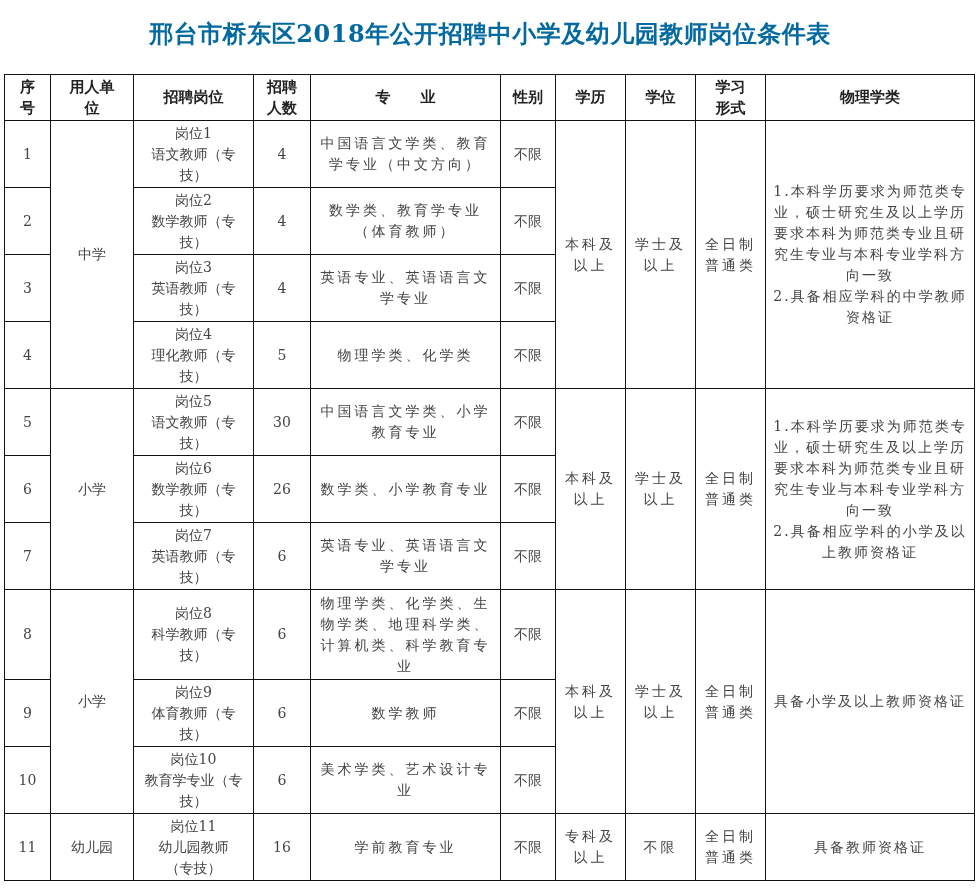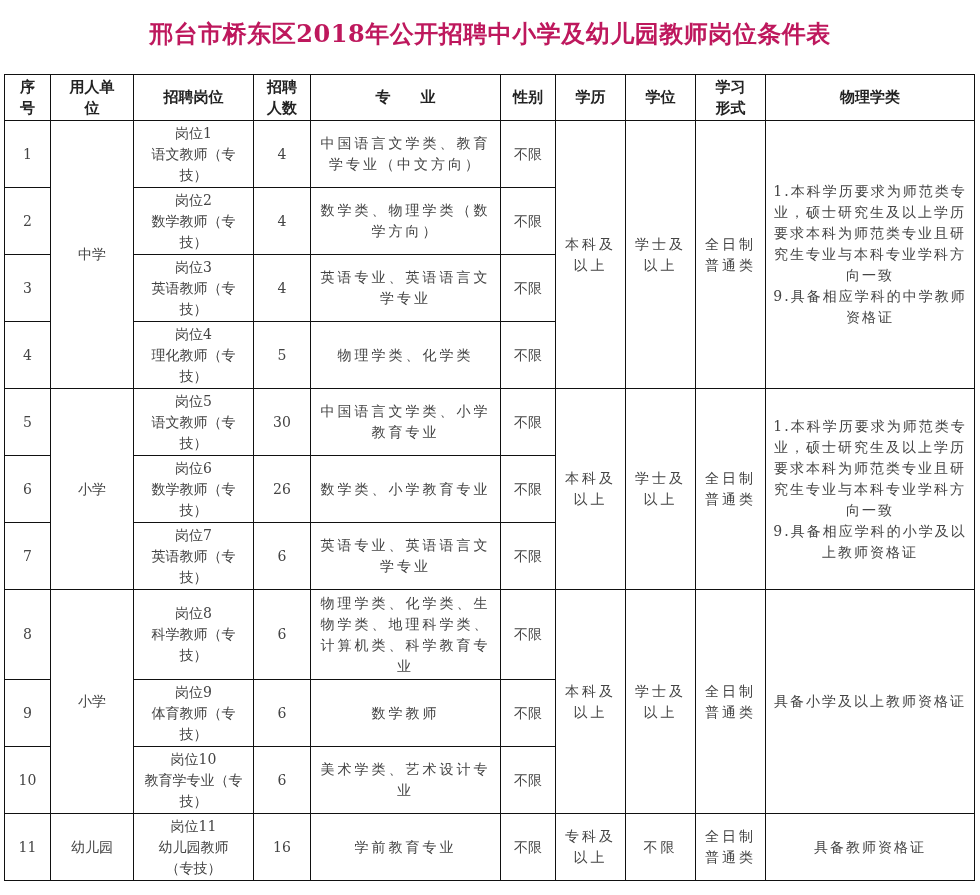--- a/index.html
+++ b/index.html
@@ -1,19 +1,19 @@
 <!DOCTYPE html>
 <html><head>
 <meta charset="utf-8">
 <style>
   html, body { margin:0; padding:0; background:#ffffff; }
   body { width:980px; height:895px; position:relative; overflow:hidden;
          font-family:"DejaVu Serif","Liberation Serif",serif; color:#3a3a3a; }
   .title { position:absolute; left:0; top:18px; width:980px; text-align:center;
-           font-size:24px; font-weight:bold; color:#be185d; letter-spacing:0.5px;
+           font-size:24px; font-weight:bold; color:#0369a1; letter-spacing:0.5px;
            font-family:"DejaVu Serif","Liberation Serif",serif; }
   table.grid { position:absolute; left:4px; top:74px; border-collapse:collapse;
                table-layout:fixed; width:970px; }
   table.grid td, table.grid th { border:1.5px solid #111; padding:0 4px; text-align:center;
                vertical-align:middle; font-size:14px; line-height:21px; font-weight:normal;
                color:#444; overflow:hidden; }
   table.grid th { font-size:15px; color:#222; font-weight:bold; line-height:21px; }
   tr.head { height:46px; }
   tr.r { height:67px; }
   tr.r-tall { height:90px; }
@@ -90,33 +90,33 @@
     <td rowspan="4" class="edu">
           <span class="pos">全日制</span>
           <span class="pos">普通类</span>
         </td>
     <td rowspan="4" class="other">
       <span class="line">1.本科学历要求为师范类专</span>
           <span class="line">业，硕士研究生及以上学历</span>
           <span class="line">要求本科为师范类专业且研</span>
           <span class="line">究生专业与本科专业学科方</span>
           <span class="line">向一致</span>
-          <span class="line">9.具备相应学科的中学教师</span>
+          <span class="line">2.具备相应学科的中学教师</span>
           <span class="line">资格证</span>
     </td>
   </tr>
   <tr class="r">
     <td class="num">2</td>
     <td>
           <span class="pos">岗位2</span>
           <span class="pos">数学教师（专</span>
           <span class="pos">技）</span>
         </td>
     <td class="num">4</td>
-    <td class="major">数学类、物理学类（数学方向）</td>
+    <td class="major">数学类、教育学专业（体育教师）</td>
     <td>不限</td>
   </tr>
   <tr class="r">
     <td class="num">3</td>
     <td>
           <span class="pos">岗位3</span>
           <span class="pos">英语教师（专</span>
           <span class="pos">技）</span>
         </td>
     <td class="num">4</td>
@@ -157,21 +157,21 @@
     <td rowspan="3" class="edu">
           <span class="pos">全日制</span>
           <span class="pos">普通类</span>
         </td>
     <td rowspan="3" class="other">
       <span class="line">1.本科学历要求为师范类专</span>
           <span class="line">业，硕士研究生及以上学历</span>
           <span class="line">要求本科为师范类专业且研</span>
           <span class="line">究生专业与本科专业学科方</span>
           <span class="line">向一致</span>
-          <span class="line">9.具备相应学科的小学及以</span>
+          <span class="line">2.具备相应学科的小学及以</span>
           <span class="line">上教师资格证</span>
     </td>
   </tr>
   <tr class="r">
     <td class="num">6</td>
     <td>
           <span class="pos">岗位6</span>
           <span class="pos">数学教师（专</span>
           <span class="pos">技）</span>
         </td>

